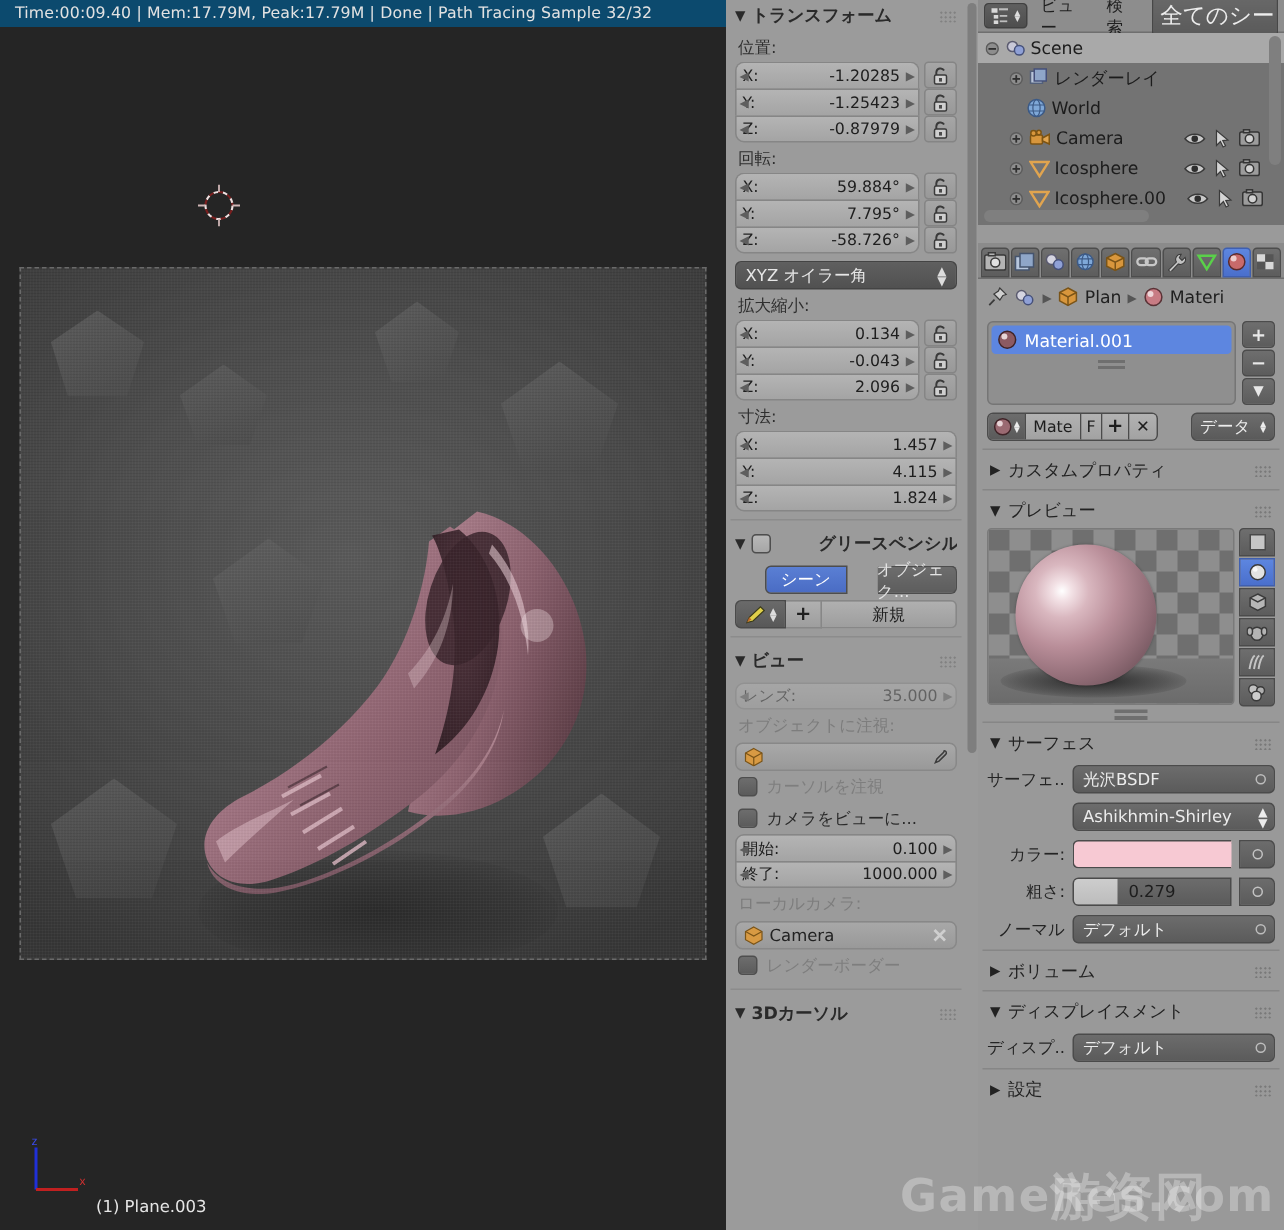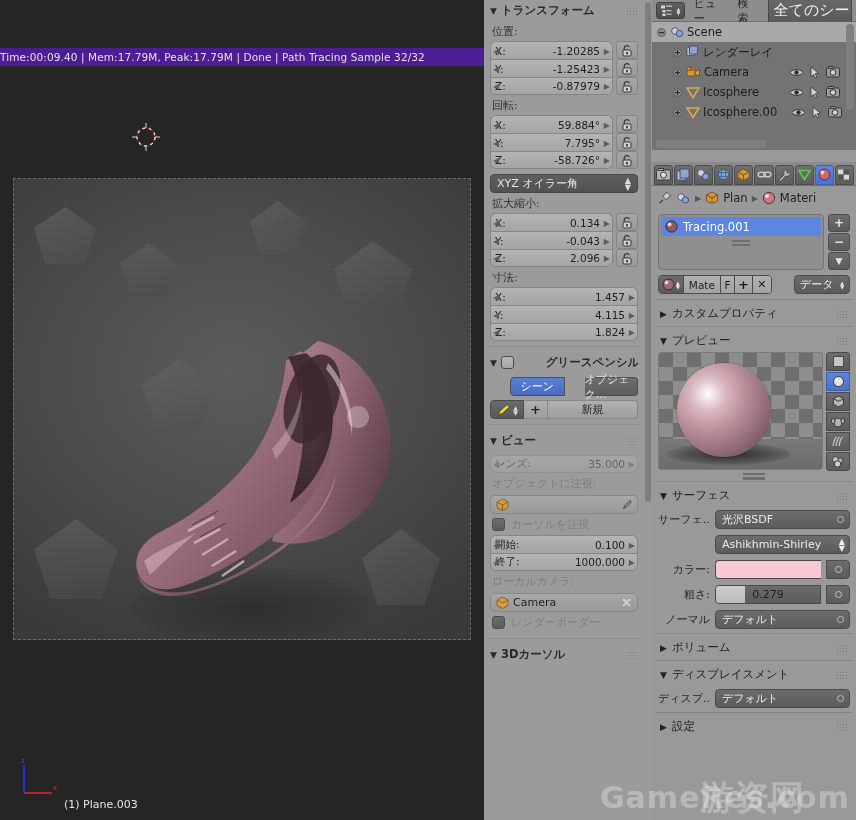--- a/index.html
+++ b/index.html
@@ -13,28 +13,27 @@
   }
   #app { position: relative; width: 856px; height: 820px; }
 
   
   #viewport {
     position: absolute; left: 0; top: 0; width: 484px; height: 820px;
     background: #252525;
   }
   #viewport-header {
     position: absolute; left: 0; top: 0; width: 484px; height: 18px;
-    background: #4c1d95;
+    background: #0c4a6e;
     display: flex; align-items: center;
-    padding-left: 0;
+    padding-left: 10px;
     font-size: 10.5px;
     color: #e2e2e2;
     white-space: nowrap;
     letter-spacing: .1px;
-    margin-top: 48px;
   }
   #render-area {
     position: absolute; left: 13px; top: 178px; width: 458px; height: 462px;
     border: 1px dashed #6a6a6a;
     background:
       radial-gradient(ellipse 360px 300px at 48% 42%, #5a5a5a 0%, #4e4e4e 38%, #454545 62%, #3b3b3b 88%, #363636 100%);
     overflow: hidden;
   }
   .noise {
     position: absolute; inset: 0;
@@ -744,20 +743,24 @@
         </svg>
         <span style="flex:1"></span>
         <svg width="12" height="12" viewBox="0 0 12 12">
           <path d="M9.5 1.5 a1.4 1.4 0 0 1 1 2.4 L6 8.4 L3.6 9.4 L4.6 7 L9.1 2.5 Z" fill="none" stroke="#3c3c3c" stroke-width="1"></path>
         </svg>
       </div>
       <div class="ckrow">
         <span class="ckbox"></span>
         <span class="ck-lbl dim">カーソルを注視</span>
       </div>
+      <div class="ckrow">
+        <span class="ckbox"></span>
+        <span class="ck-lbl">カメラをビューに...</span>
+      </div>
       <div class="field-row">
         <div class="numfield grouptop">
           <span class="arL">◀</span>
           <span class="lbl" style="width:auto">開始:</span>
           <span class="val">0.100</span>
           <span class="arR">▶</span>
         </div>
       </div>
       <div class="field-row">
         <div class="numfield groupbot">
@@ -836,20 +839,28 @@
               <rect x="3.9" y="2.1" width="1.2" height="5" fill="#2f2f2f"></rect>
             </svg>
         </span>
         <svg width="14" height="14" viewBox="0 0 14 14">
           <rect x="1" y="2.5" width="8" height="8" fill="#b8c4d8" stroke="#53607a"></rect>
           <rect x="3.5" y="1" width="8" height="8" fill="#8fa6c8" stroke="#45507a"></rect>
         </svg>
         <span class="ol-name">レンダーレイ</span>
       </div>
 
+      <div class="ol-row" style="padding-left:32px">
+        <svg width="14" height="14" viewBox="0 0 14 14">
+          <circle cx="7" cy="7" r="5.6" fill="#7fa8d8" stroke="#3c5a86"></circle>
+          <ellipse cx="7" cy="7" rx="2.4" ry="5.6" fill="none" stroke="#3c5a86" stroke-width=".8"></ellipse>
+          <path d="M1.6 5 H12.4 M1.6 9 H12.4" stroke="#3c5a86" stroke-width=".8"></path>
+        </svg>
+        <span class="ol-name">World</span>
+      </div>
 
       <div class="ol-row" style="padding-left:20px">
         <span class="ol-exp">
           <svg width="9" height="9" viewBox="0 0 9 9">
               <circle cx="4.5" cy="4.5" r="4" fill="#8d8d8d" stroke="#5c5c5c"></circle>
               <rect x="2" y="4" width="5" height="1.2" fill="#2f2f2f"></rect>
               <rect x="3.9" y="2.1" width="1.2" height="5" fill="#2f2f2f"></rect>
             </svg>
         </span>
         <svg width="15" height="13" viewBox="0 0 15 13">
@@ -1028,21 +1039,21 @@
       <span>Materi</span>
     </div>
 
     <div id="mat-slot-area">
       <div id="mat-list">
         <div class="mat-item sel">
           <svg width="13" height="13" viewBox="0 0 13 13">
             <circle cx="6.5" cy="6.5" r="5.6" fill="#8c5a62" stroke="#3f2327"></circle>
             <circle cx="4.6" cy="4.4" r="2" fill="#f0e2e4" opacity=".9"></circle>
           </svg>
-          <span>Tracing.001</span>
+          <span>Material.001</span>
         </div>
         <div class="mat-grip">
           <i></i>
             <i></i>
         </div>
       </div>
       <div id="mat-side">
         <div class="sidebtn">+</div>
         <div class="sidebtn">−</div>
         <div class="sidebtn" style="font-size:9px">▼</div>

